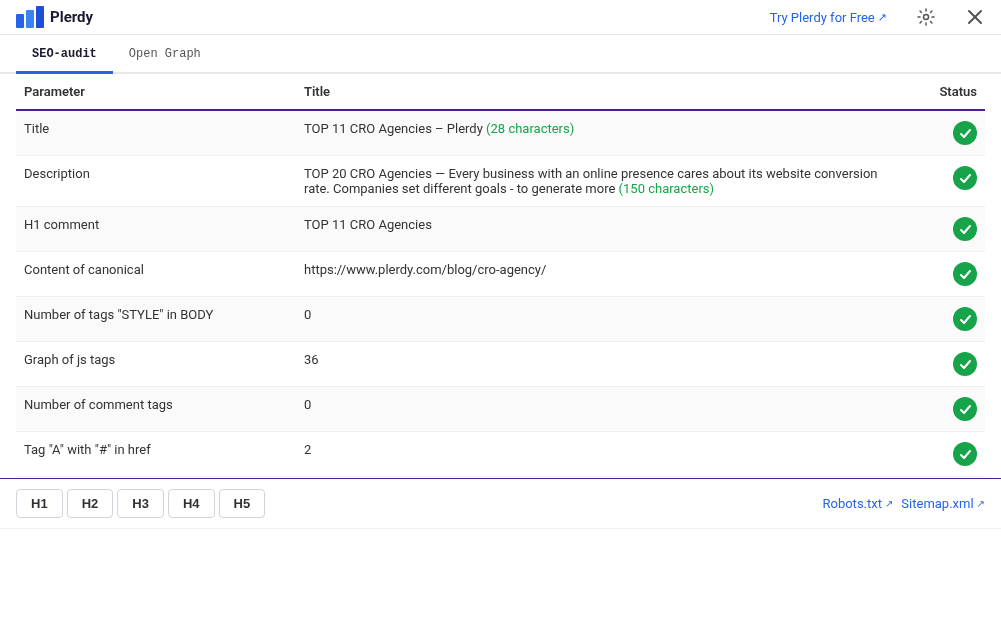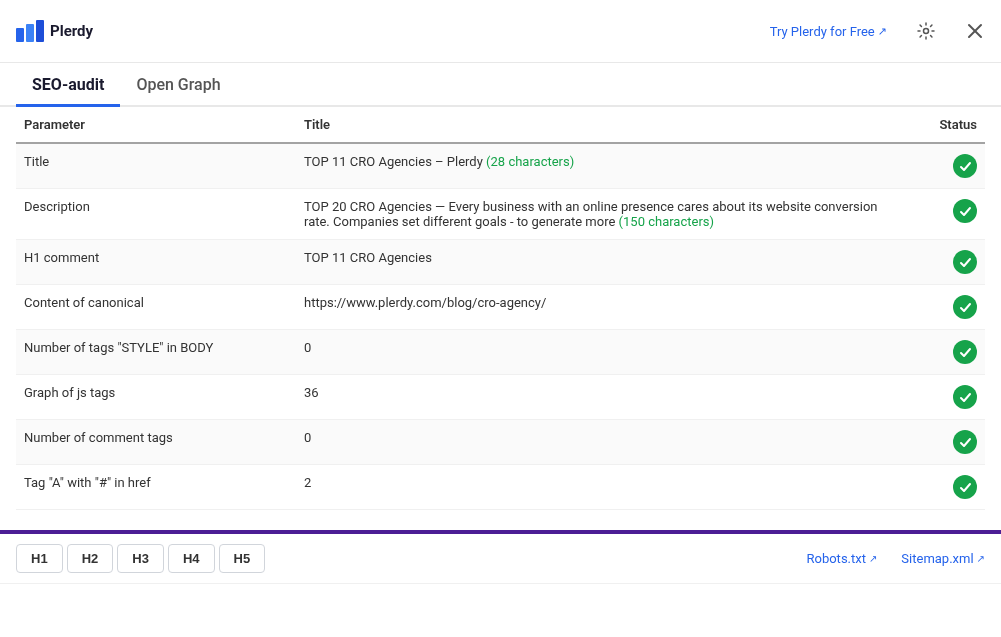--- a/index.html
+++ b/index.html
@@ -11,21 +11,21 @@
       width: 1001px;
       min-height: 637px;
       overflow: hidden;
     }
 
     
     .header {
       display: flex;
       align-items: center;
       justify-content: space-between;
-      padding: 20px 16px;
+      padding: 6px 16px;
       border-bottom: 1px solid #e8e8e8;
     }
     .logo {
       display: flex;
       align-items: center;
       gap: 6px;
       font-weight: 700;
       font-size: 15px;
       color: #1a1a2e;
     }
@@ -59,43 +59,44 @@
 
     
     .tabs {
       display: flex;
       gap: 0;
       padding: 0 16px;
       border-bottom: 2px solid #e8e8e8;
     }
     .tab {
       padding: 12px 16px 10px;
-      font-size: 16px;
+      font-size: 12px;
       font-weight: 500;
       cursor: pointer;
       color: #555;
       border-bottom: 3px solid transparent;
       margin-bottom: -2px;
+      font-family: Liberation Mono, monospace;
     }
     .tab.active {
       color: #1a1a2e;
       border-bottom: 3px solid #2563eb;
       font-weight: 700;
     }
 
     
     .table-container {
       padding: 0 16px;
     }
     table {
       width: 100%;
       border-collapse: collapse;
     }
     thead tr {
-      border-bottom: 2px solid #a3a3a3;
+      border-bottom: 2px solid #4c1d95;
     }
     thead th {
       text-align: left;
       padding: 10px 8px;
       font-weight: 600;
       font-size: 13px;
       color: #333;
     }
     thead th:last-child {
       text-align: right;
@@ -138,41 +139,41 @@
       color: white;
       font-size: 13px;
     }
 
     
     .footer {
       display: flex;
       align-items: center;
       justify-content: space-between;
       padding: 10px 16px;
-      border-top: 4px solid #4c1d95;
-      margin-top: 20px;
+      border-top: 1px solid #4c1d95;
+      margin-top: 1px;
     }
     .h-tabs {
       display: flex;
       gap: 4px;
     }
     .h-tab {
       padding: 6px 14px;
       border: 1px solid #d1d5db;
       border-radius: 4px;
       font-size: 13px;
       font-weight: 600;
       cursor: pointer;
       background: #fff;
       color: #333;
     }
     .footer-right {
       display: flex;
       align-items: flex-start;
-      gap: 24px;
+      gap: 8px;
     }
     .footer-link {
       color: #2563eb;
       font-size: 13px;
       text-decoration: none;
       display: flex;
       align-items: center;
       gap: 3px;
     }
     .bottom-bar {

